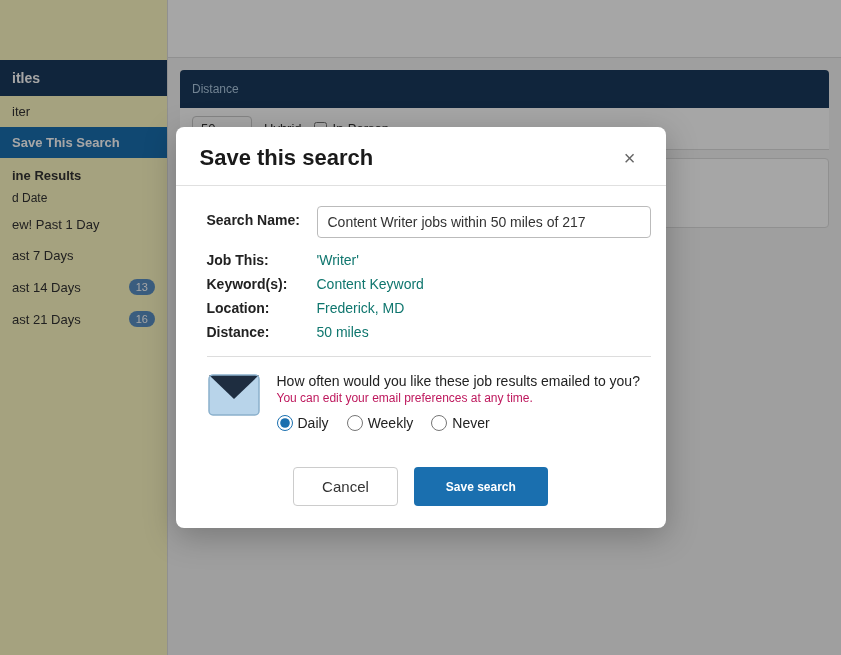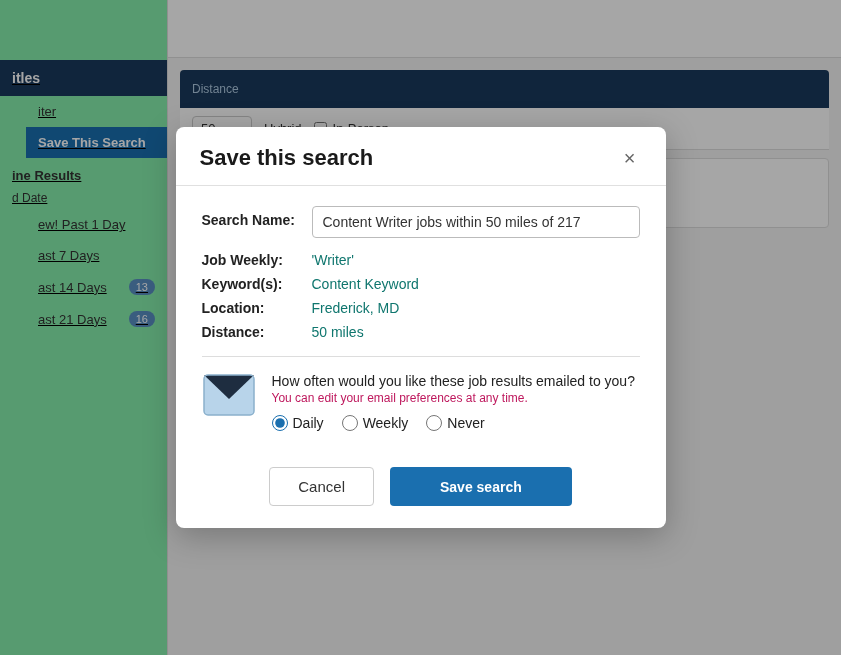--- a/index.html
+++ b/index.html
@@ -18,39 +18,37 @@
       top: 0; left: 0;
       width: 100%; height: 100%;
       background: #f5f5f5;
     }
 
     .bg-sidebar {
       position: absolute;
       top: 0; left: 0;
       width: 168px;
       height: 100%;
-      background: #86efac;
+      background: #fef9c3;
       border-right: 1px solid #ddd;
-      text-decoration: underline;
     }
 
     .bg-sidebar-header {
       background: #1a3a5c;
       color: #fff;
       padding: 10px 12px;
       font-size: 14px;
       font-weight: 600;
       margin-top: 60px;
     }
 
     .bg-sidebar-item {
       padding: 8px 12px;
       font-size: 13px;
       color: #333;
-      margin-left: 26px;
     }
 
     .bg-sidebar-item.active {
       background: #1a6faf;
       color: #fff;
       font-weight: 600;
     }
 
     .bg-sidebar-item.has-badge {
       display: flex;
@@ -207,21 +205,22 @@
       background: none;
       border: none;
       cursor: pointer;
       color: #666;
       font-size: 20px;
       line-height: 1;
       padding: 2px 6px;
     }
 
     .modal-body {
-      padding: 20px 26px;
+      padding: 20px 15px;
+      margin-left: 16px;
     }
 
     .form-row {
       display: flex;
       align-items: flex-start;
       margin-bottom: 14px;
     }
 
     .form-label {
       font-size: 14px;
@@ -336,22 +335,22 @@
       font-size: 15px;
       color: #333;
       cursor: pointer;
       font-weight: 500;
     }
 
     .btn-save {
       background: #1a6faf;
       border: none;
       border-radius: 4px;
-      padding: 10px 50px;
-      font-size: 14px;
+      padding: 10px 32px;
+      font-size: 12px;
       color: #fff;
       cursor: pointer;
       font-weight: 600;
     }
 
     .sidebar-section-title {
       font-size: 13px;
       font-weight: 600;
       color: #333;
       padding: 10px 12px 4px 12px;
@@ -440,21 +439,21 @@
     </div>
 
     <div class="modal-body">
 
       <div class="form-row">
         <label class="form-label">Search Name:</label>
         <input class="form-input" type="text" value="Content Writer jobs within 50 miles of 217" style="">
       </div>
 
       <div class="info-row">
-        <span class="info-label">Job Weekly:</span>
+        <span class="info-label">Job This:</span>
         <span class="info-value">'Writer'</span>
       </div>
 
       <div class="info-row">
         <span class="info-label">Keyword(s):</span>
         <span class="info-value">Content Keyword</span>
       </div>
 
       <div class="info-row">
         <span class="info-label">Location:</span>

